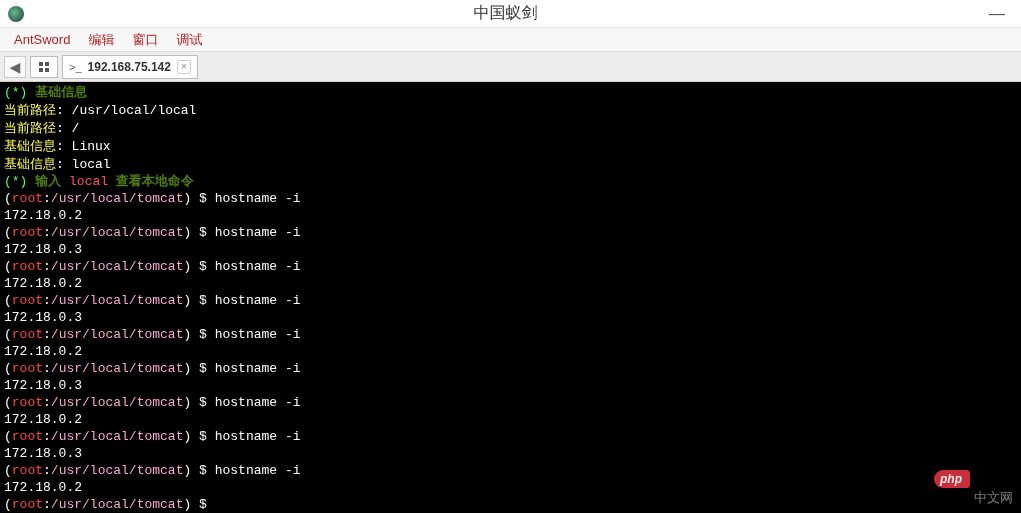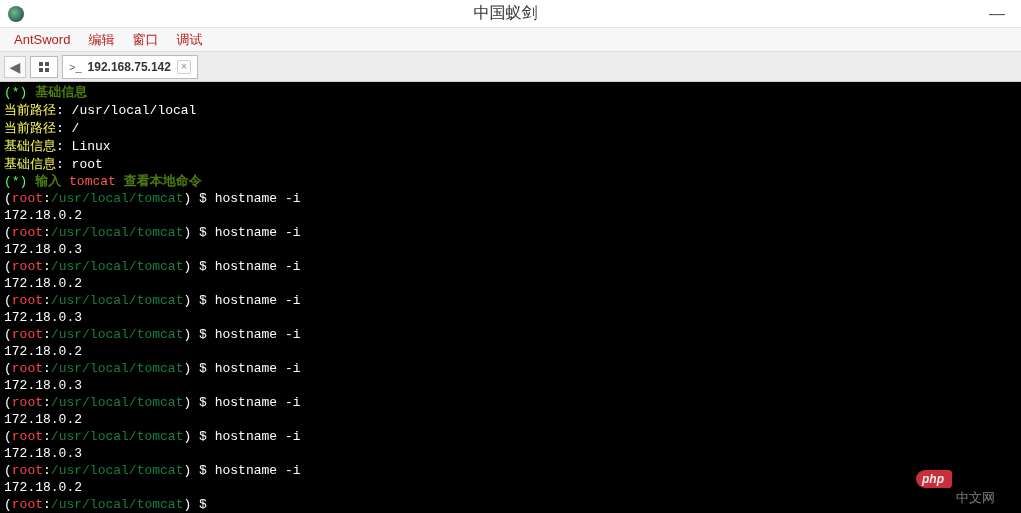--- a/index.html
+++ b/index.html
@@ -91,25 +91,25 @@
       height: calc(100% - 82px);
       overflow: hidden;
       white-space: pre;
     }
     .c-cyan { color: #4d7c0f; font-weight: bold; }
     .c-yellow { color: #ffff55; font-family: Liberation Serif, serif; }
     .c-green { color: #55ff55; }
     .c-red { color: #ff5555; }
     .c-white { color: #ffffff; }
     .prompt-user { color: #ff4444; text-align: center; }
-    .prompt-path { color: #15803d; }
+    .prompt-path { color: #f9a8d4; }
     .prompt-sigil { color: #ffffff; }
     .watermark {
       position: absolute;
-      right: 26px;
+      right: 8px;
       bottom: 6px;
       display: flex;
       align-items: center;
       gap: 4px;
       opacity: 0.92;
       pointer-events: none;
     }
     .wm-pill {
       background: #d9333f;
       color: #fff;
@@ -152,22 +152,22 @@
     <span class="tab-prefix">&gt;_</span>
     <span class="tab-label">192.168.75.142</span>
     <span class="tab-close">×</span>
   </div>
 </div>
 
 <div class="terminal" id="terminal"><span class="c-green">(*)</span> <span class="c-cyan">基础信息</span>
 <span class="c-yellow">当前路径</span><span class="c-white">: /usr/local/local</span>
 <span class="c-yellow">当前路径</span><span class="c-white">: /</span>
 <span class="c-yellow">基础信息</span><span class="c-white">: Linux</span>
-<span class="c-yellow">基础信息</span><span class="c-white">: root</span>
-<span class="c-green">(*)</span> <span class="c-cyan">输入 </span><span class="c-red">tomcat</span><span class="c-cyan"> 查看本地命令</span>
+<span class="c-yellow">基础信息</span><span class="c-white">: local</span>
+<span class="c-green">(*)</span> <span class="c-cyan">输入 </span><span class="c-red">local</span><span class="c-cyan"> 查看本地命令</span>
 <span class="c-white">(</span><span class="prompt-user">root</span><span class="c-white">:</span><span class="prompt-path">/usr/local/tomcat</span><span class="c-white">) </span><span class="prompt-sigil">$</span> <span class="c-white">hostname -i</span>
 <span class="c-white">172.18.0.2</span>
 <span class="c-white">(</span><span class="prompt-user">root</span><span class="c-white">:</span><span class="prompt-path">/usr/local/tomcat</span><span class="c-white">) </span><span class="prompt-sigil">$</span> <span class="c-white">hostname -i</span>
 <span class="c-white">172.18.0.3</span>
 <span class="c-white">(</span><span class="prompt-user">root</span><span class="c-white">:</span><span class="prompt-path">/usr/local/tomcat</span><span class="c-white">) </span><span class="prompt-sigil">$</span> <span class="c-white">hostname -i</span>
 <span class="c-white">172.18.0.2</span>
 <span class="c-white">(</span><span class="prompt-user">root</span><span class="c-white">:</span><span class="prompt-path">/usr/local/tomcat</span><span class="c-white">) </span><span class="prompt-sigil">$</span> <span class="c-white">hostname -i</span>
 <span class="c-white">172.18.0.3</span>
 <span class="c-white">(</span><span class="prompt-user">root</span><span class="c-white">:</span><span class="prompt-path">/usr/local/tomcat</span><span class="c-white">) </span><span class="prompt-sigil">$</span> <span class="c-white">hostname -i</span>
 <span class="c-white">172.18.0.2</span>

